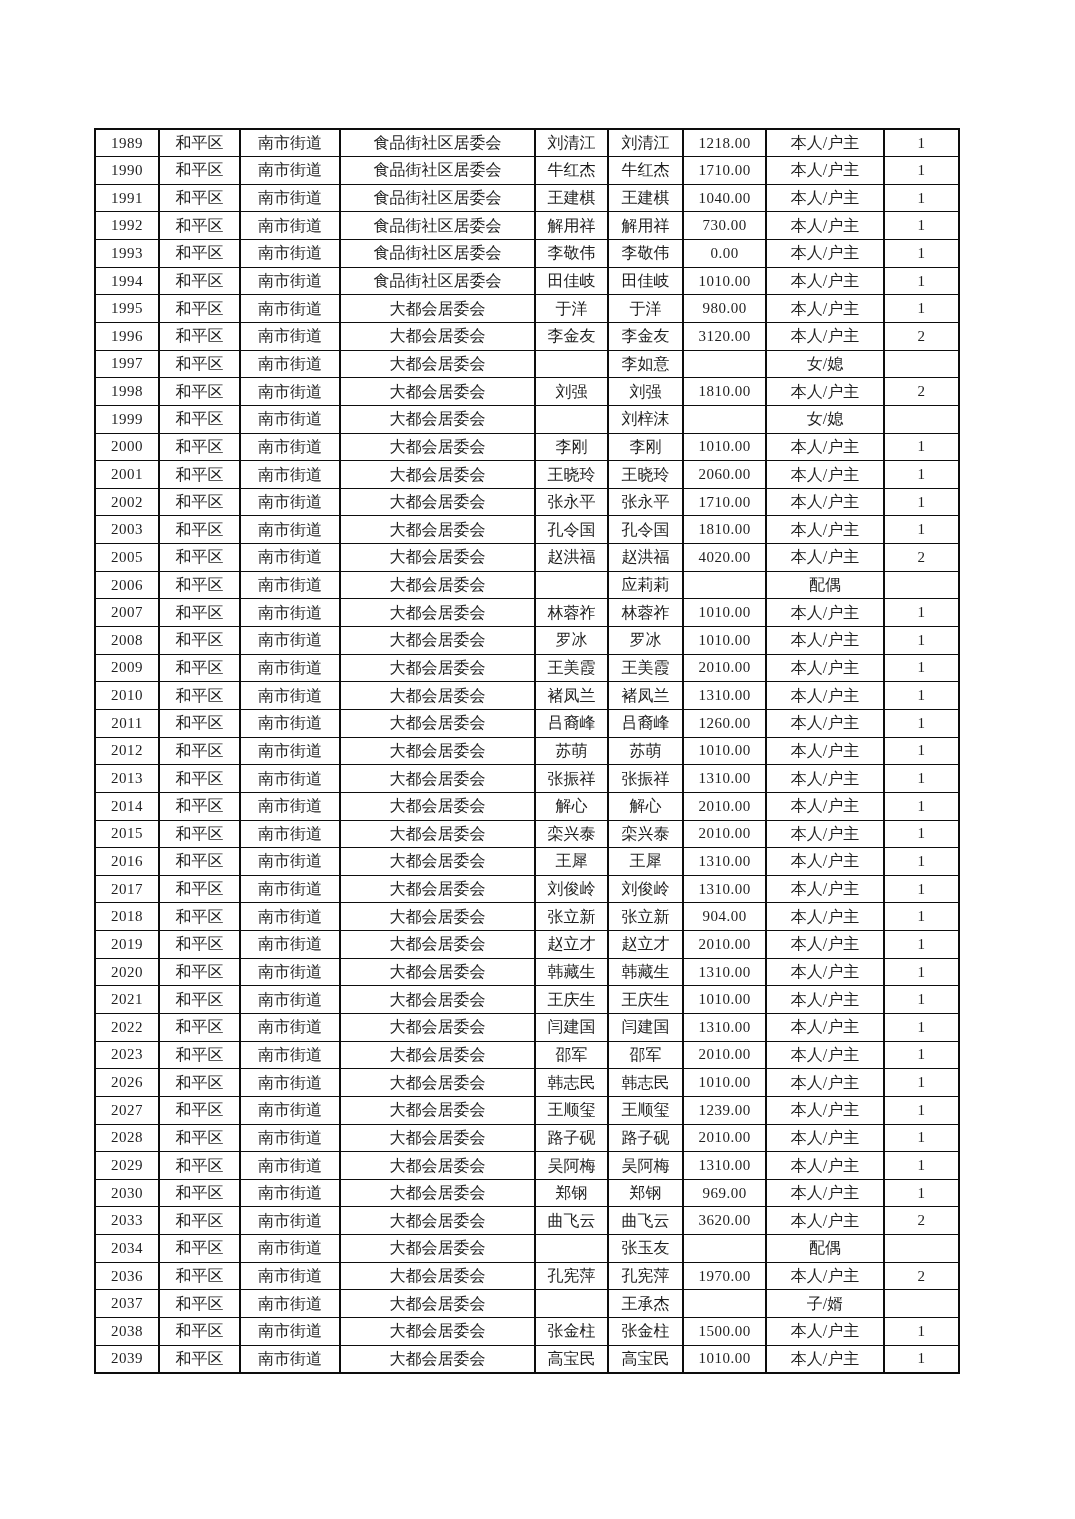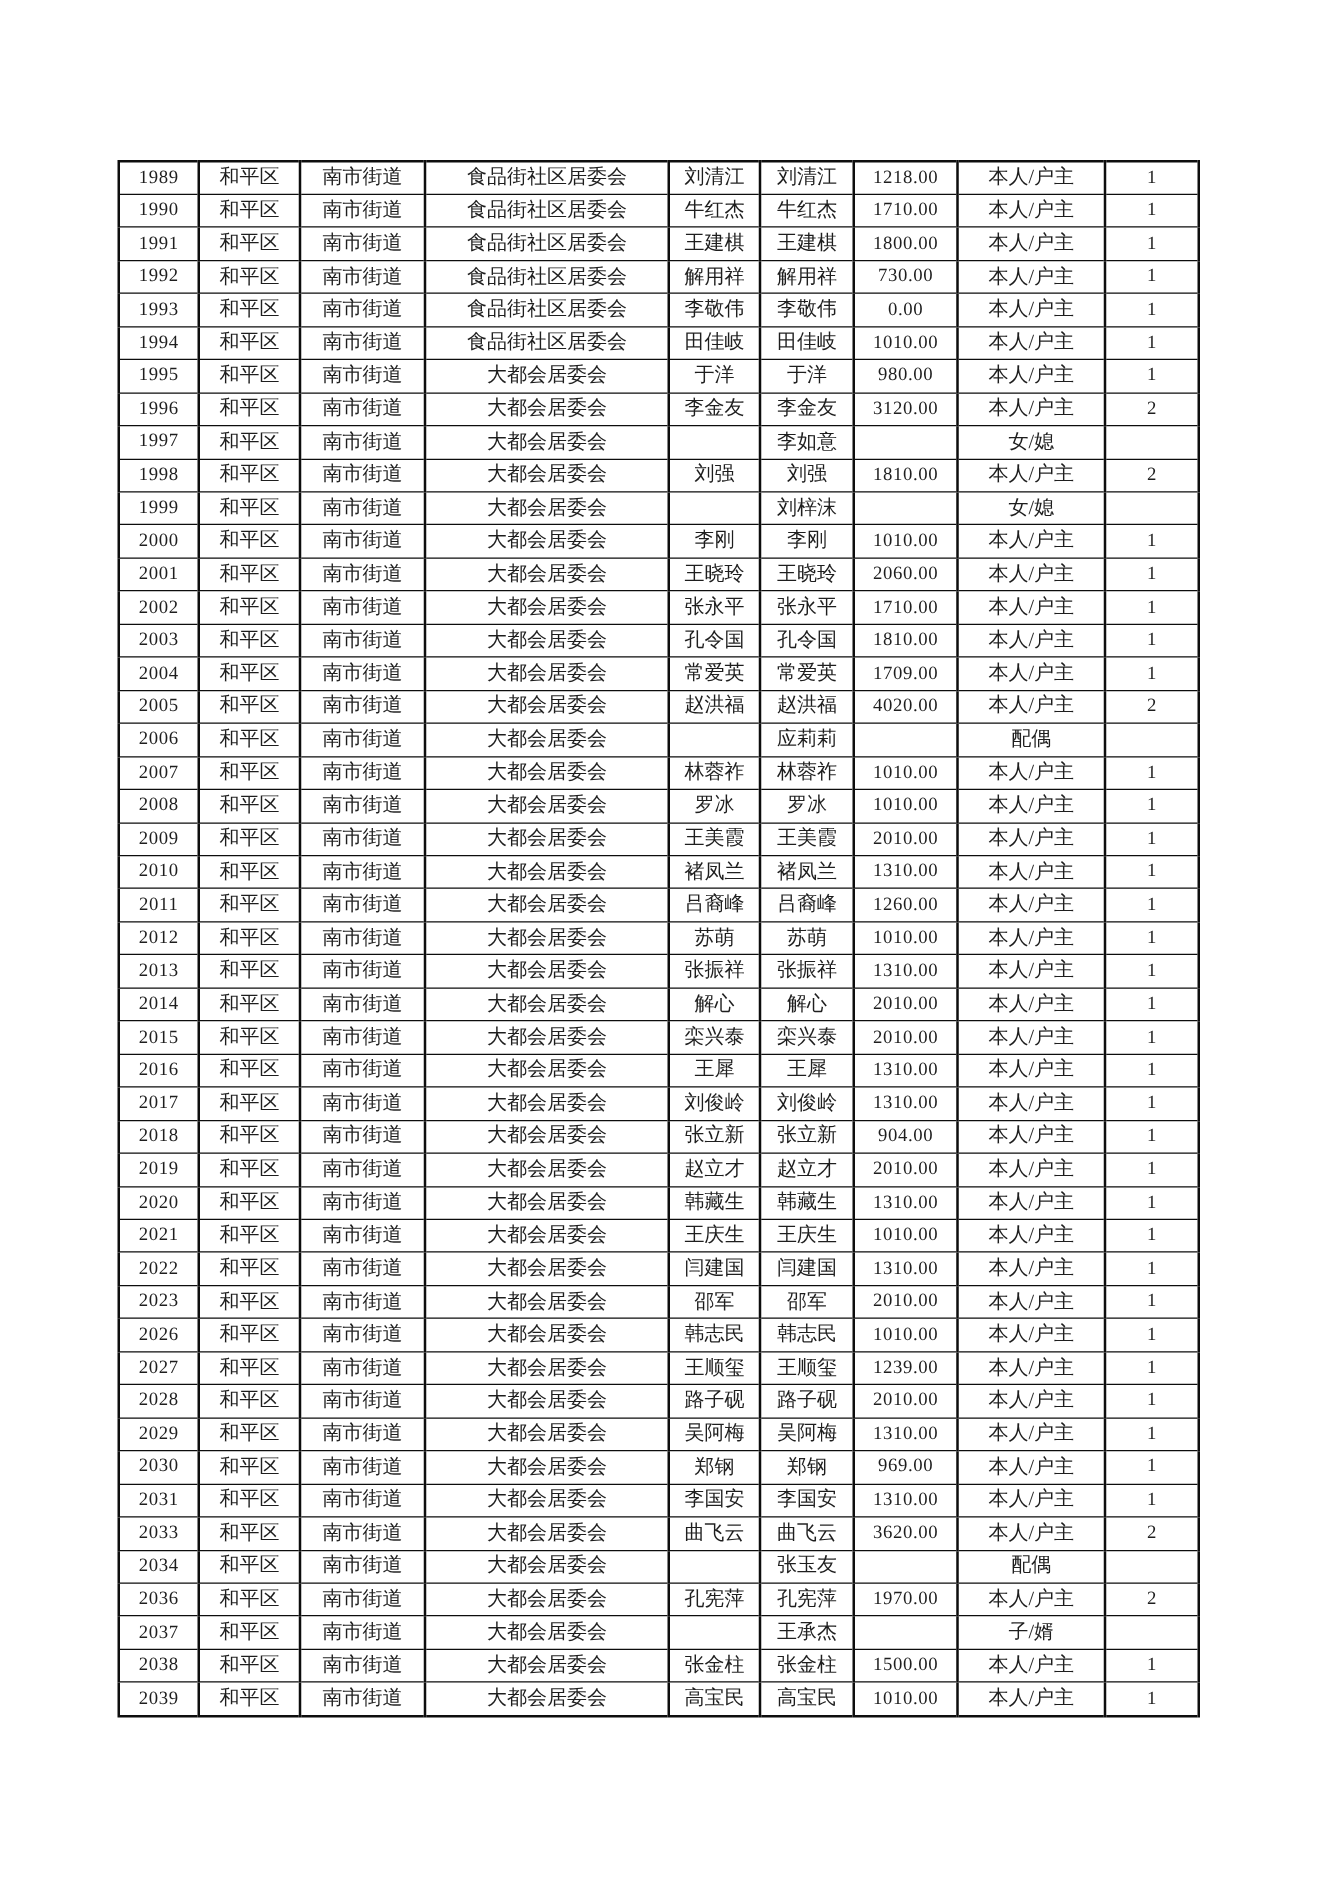--- a/index.html
+++ b/index.html
@@ -85,21 +85,21 @@
           <td>本人/户主</td>
           <td class="num">1</td>
         </tr>
         <tr>
           <td class="num">1991</td>
           <td>和平区</td>
           <td>南市街道</td>
           <td>食品街社区居委会</td>
           <td>王建棋</td>
           <td>王建棋</td>
-          <td class="num">1800.00</td>
+          <td class="num">1040.00</td>
           <td>本人/户主</td>
           <td class="num">1</td>
         </tr>
         <tr>
           <td class="num">1992</td>
           <td>和平区</td>
           <td>南市街道</td>
           <td>食品街社区居委会</td>
           <td>解用祥</td>
           <td>解用祥</td>
@@ -222,31 +222,20 @@
           <td>和平区</td>
           <td>南市街道</td>
           <td>大都会居委会</td>
           <td>孔令国</td>
           <td>孔令国</td>
           <td class="num">1810.00</td>
           <td>本人/户主</td>
           <td class="num">1</td>
         </tr>
         <tr>
-          <td class="num">2004</td>
-          <td>和平区</td>
-          <td>南市街道</td>
-          <td>大都会居委会</td>
-          <td>常爱英</td>
-          <td>常爱英</td>
-          <td class="num">1709.00</td>
-          <td>本人/户主</td>
-          <td class="num">1</td>
-        </tr>
-        <tr>
           <td class="num">2005</td>
           <td>和平区</td>
           <td>南市街道</td>
           <td>大都会居委会</td>
           <td>赵洪福</td>
           <td>赵洪福</td>
           <td class="num">4020.00</td>
           <td>本人/户主</td>
           <td class="num">2</td>
         </tr>
@@ -493,31 +482,20 @@
           <td class="num">1</td>
         </tr>
         <tr>
           <td class="num">2030</td>
           <td>和平区</td>
           <td>南市街道</td>
           <td>大都会居委会</td>
           <td>郑钢</td>
           <td>郑钢</td>
           <td class="num">969.00</td>
-          <td>本人/户主</td>
-          <td class="num">1</td>
-        </tr>
-        <tr>
-          <td class="num">2031</td>
-          <td>和平区</td>
-          <td>南市街道</td>
-          <td>大都会居委会</td>
-          <td>李国安</td>
-          <td>李国安</td>
-          <td class="num">1310.00</td>
           <td>本人/户主</td>
           <td class="num">1</td>
         </tr>
         <tr>
           <td class="num">2033</td>
           <td>和平区</td>
           <td>南市街道</td>
           <td>大都会居委会</td>
           <td>曲飞云</td>
           <td>曲飞云</td>

